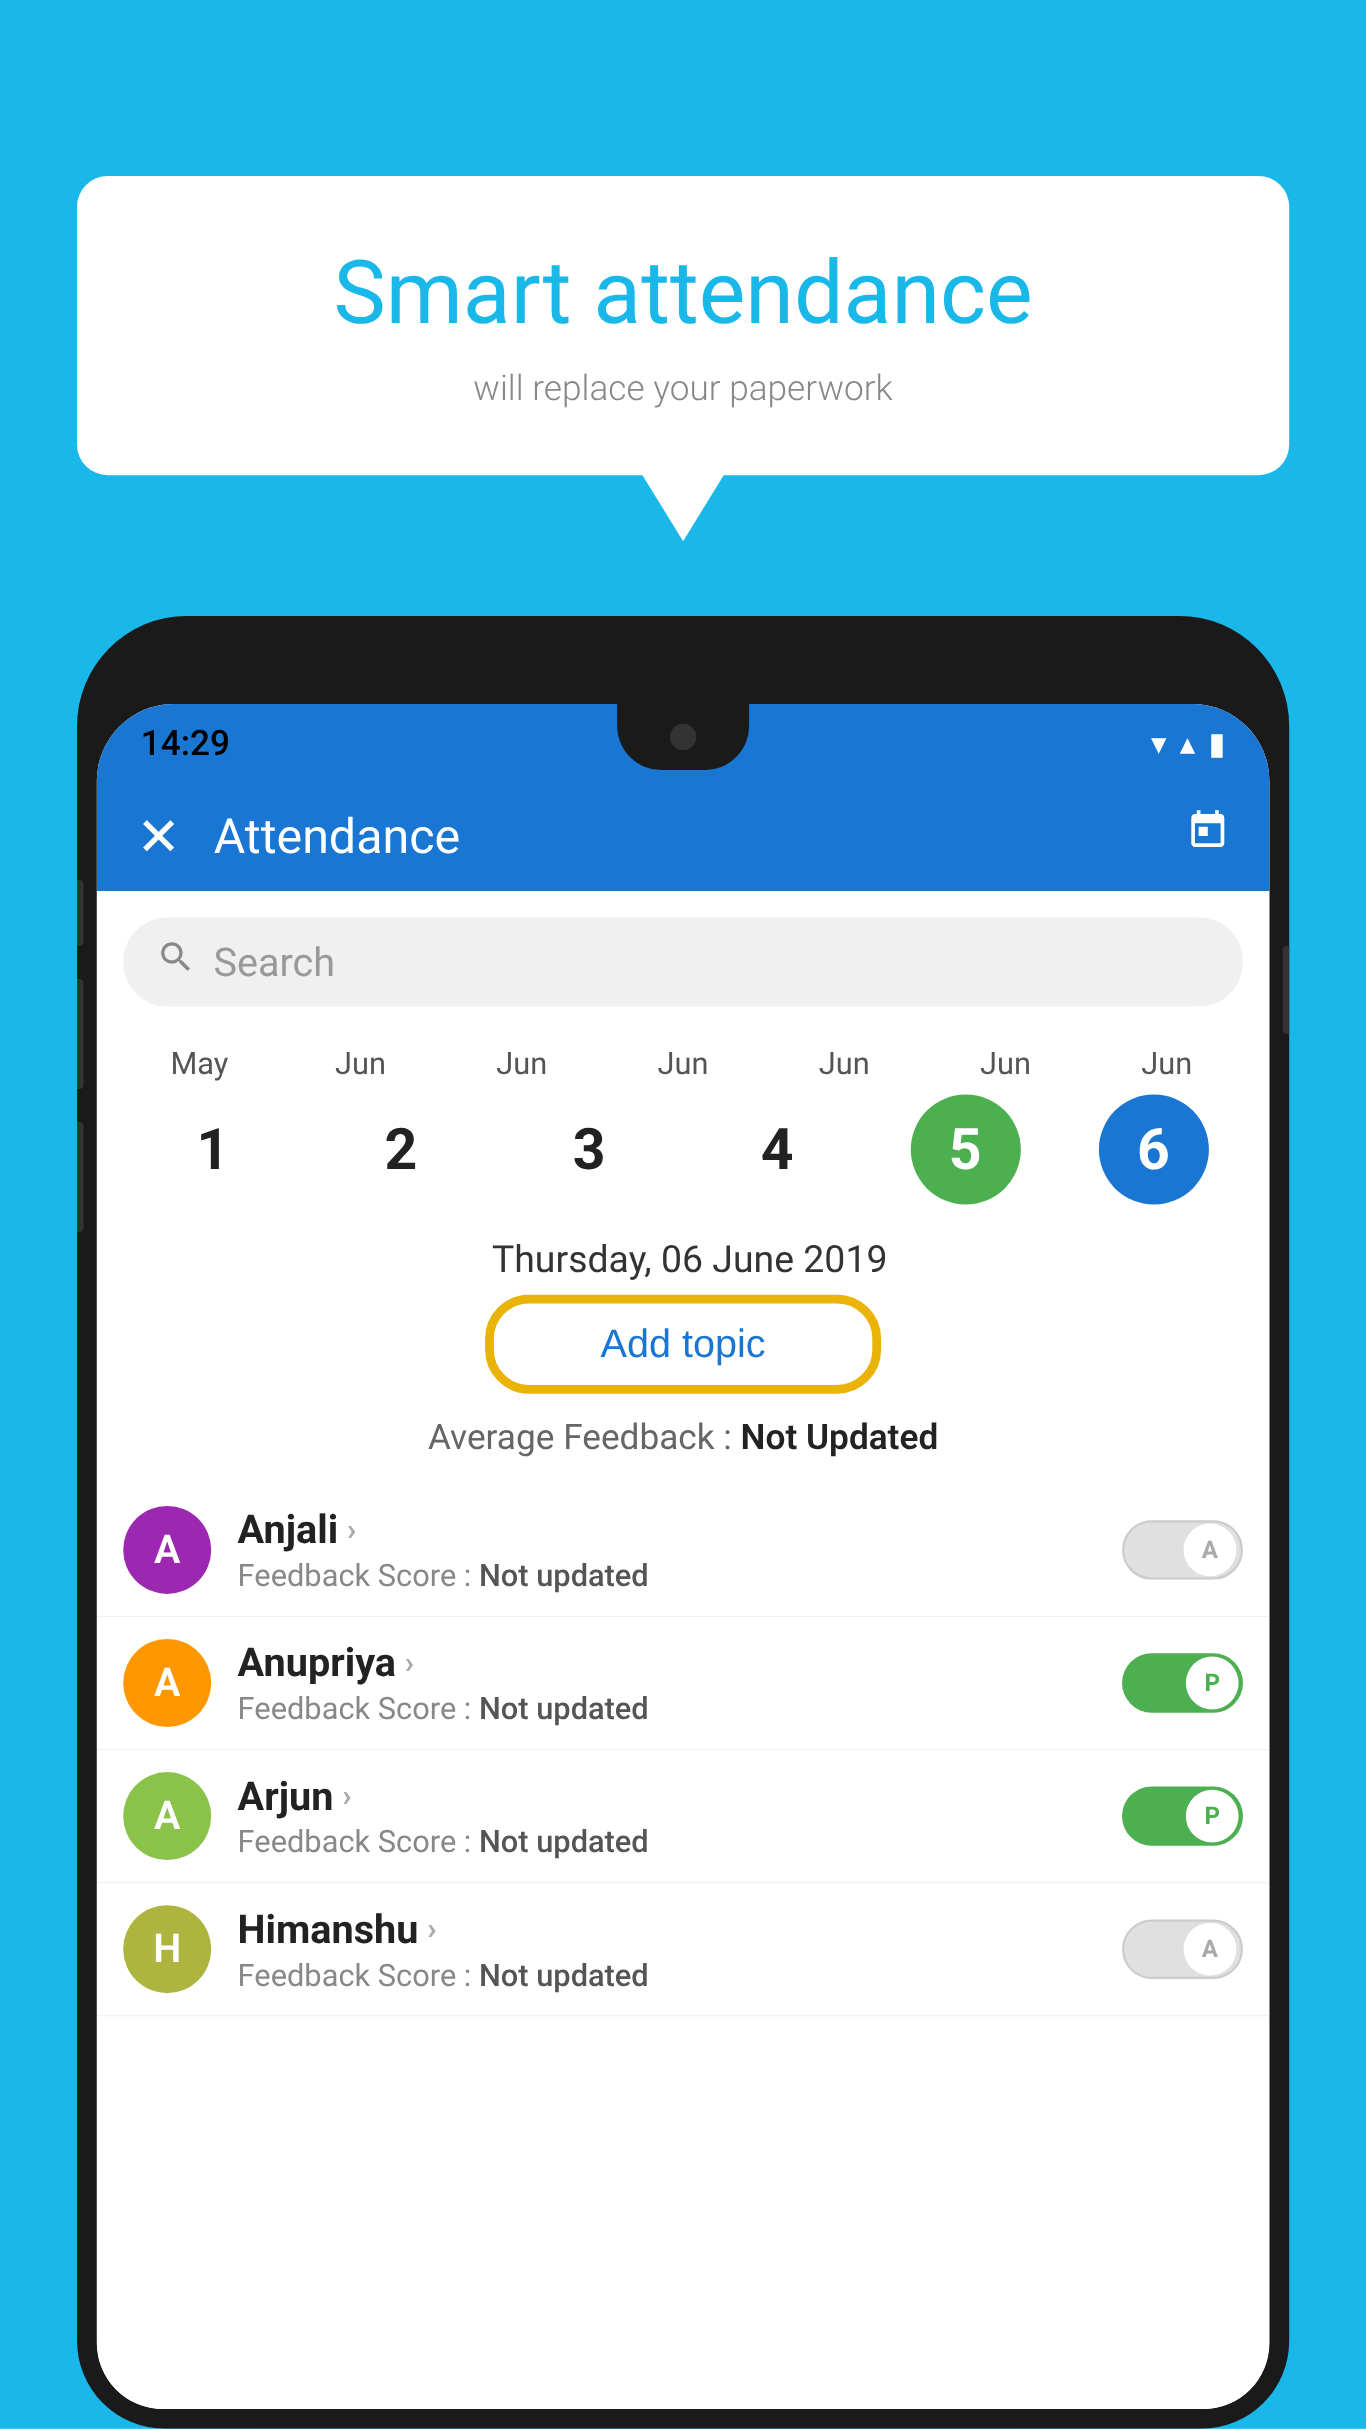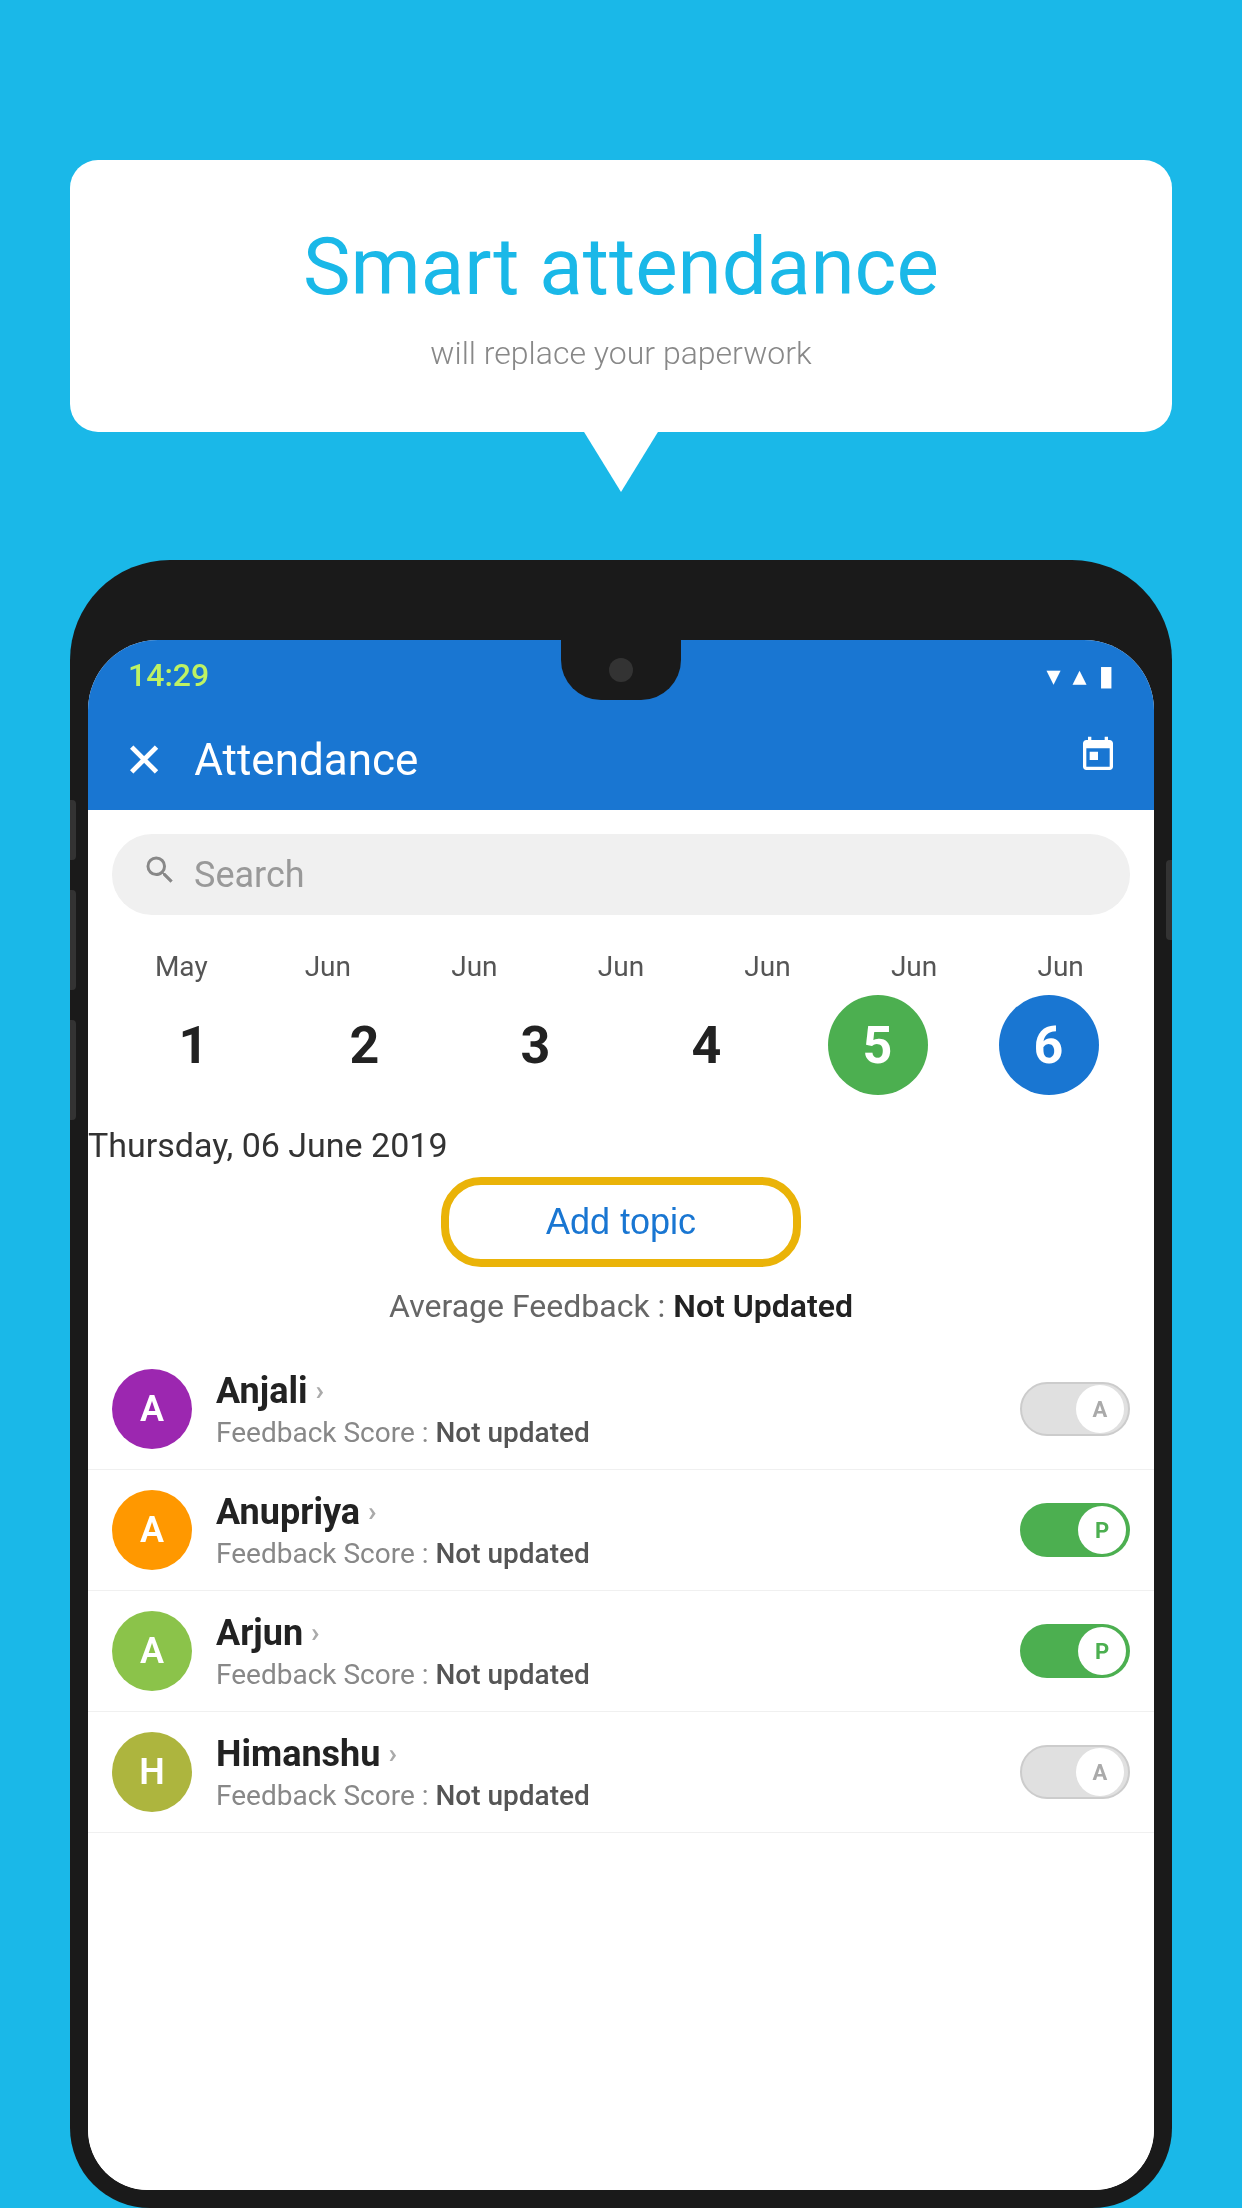--- a/index.html
+++ b/index.html
@@ -100,21 +100,21 @@
       background: #1976d2;
       height: 70px;
       display: flex;
       align-items: center;
       justify-content: space-between;
       padding: 0 40px;
       position: relative;
       z-index: 5;
     }
     .status-time {
-      color: #bef264;
+      color: #000000;
       font-size: 32px;
       font-weight: 500;
     }
     .status-icons {
       display: flex;
       align-items: center;
       gap: 12px;
     }
     .status-icon {
       color: white;
@@ -218,23 +218,24 @@
       background: #4caf50;
       color: white;
     }
     .date-day.selected {
       background: #1976d2;
       color: white;
     }
 
     
     .date-label {
+      text-align: center;
       font-size: 34px;
       color: #333;
-      padding: 20px 0 12px 0;
+      padding: 20px 0 12px 12px;
       font-weight: 400;
     }
 
     
     .add-topic-btn {
       display: block;
       margin: 0 auto 20px auto;
       border: 8px solid #eab308;
       background: white;
       color: #1976d2;

